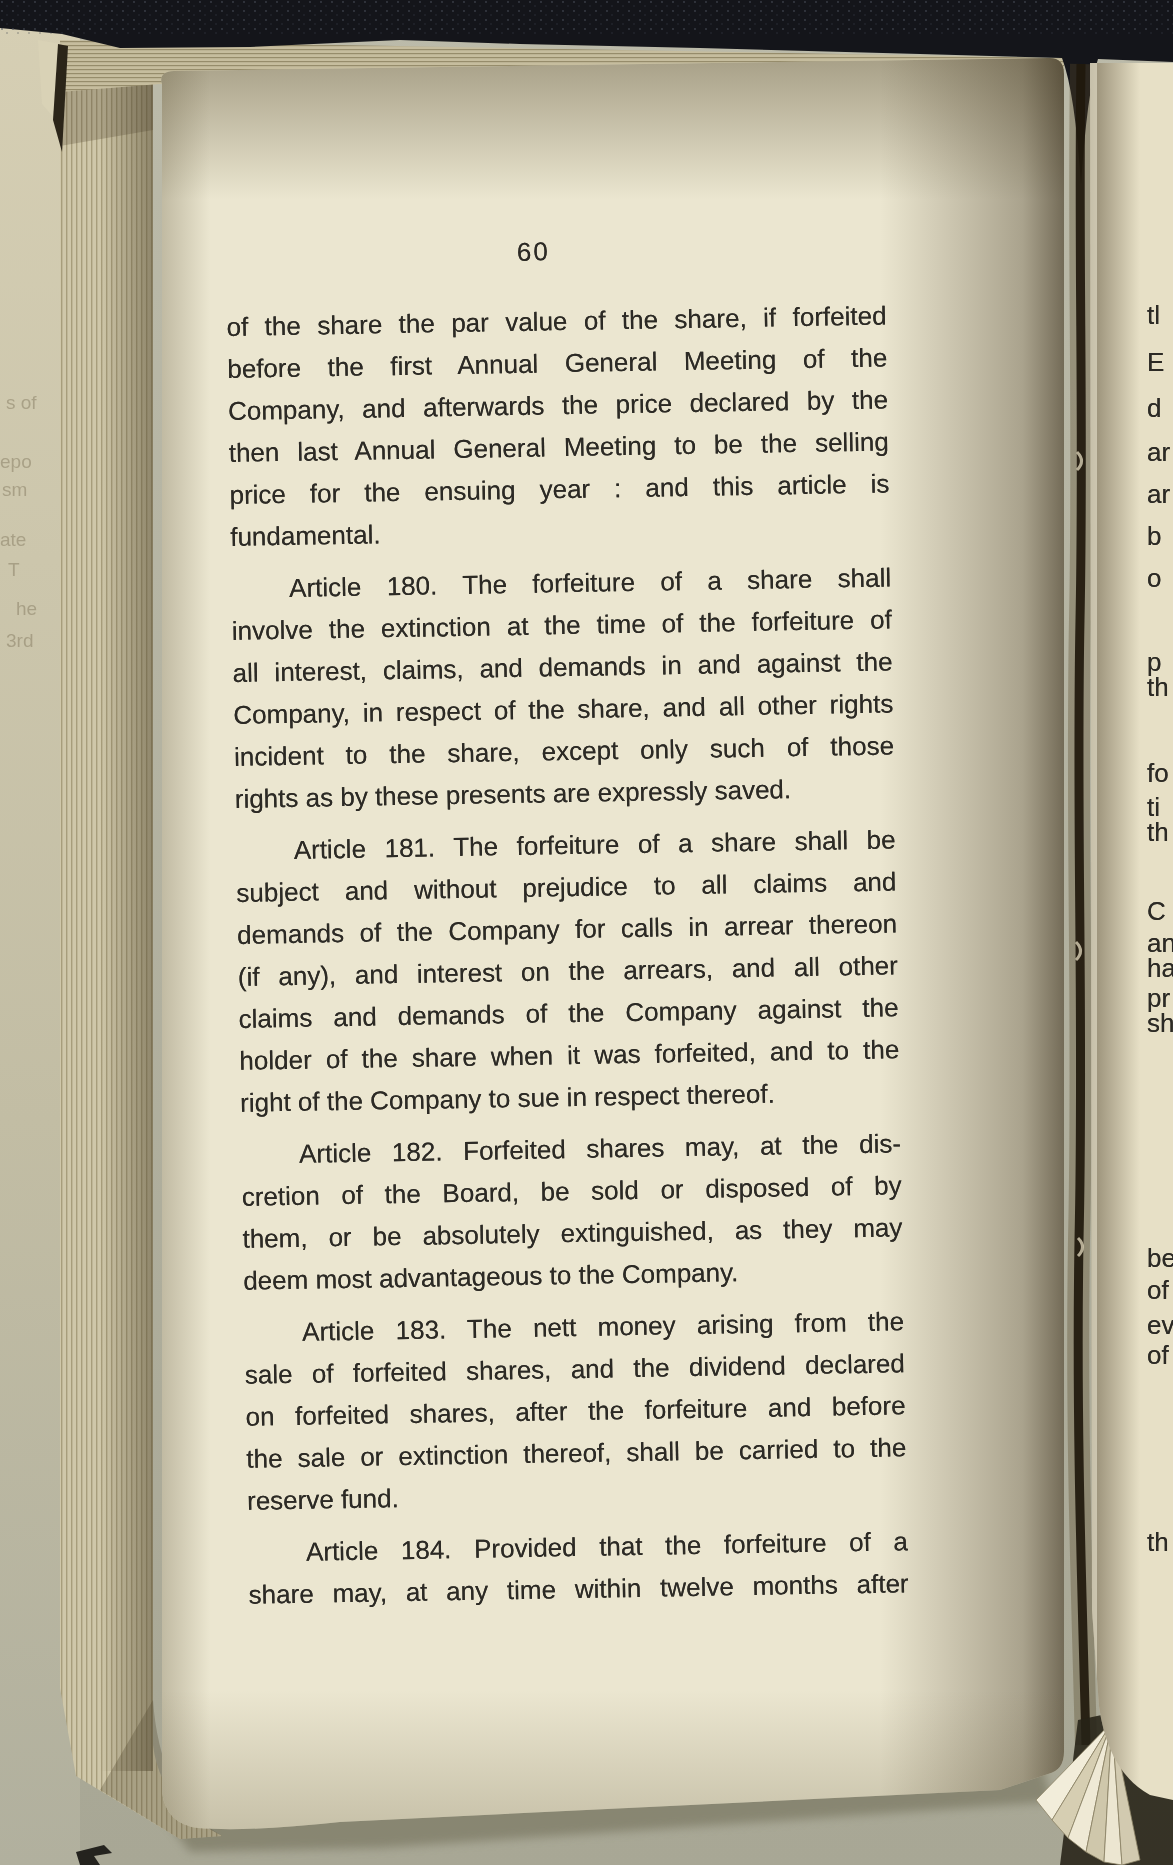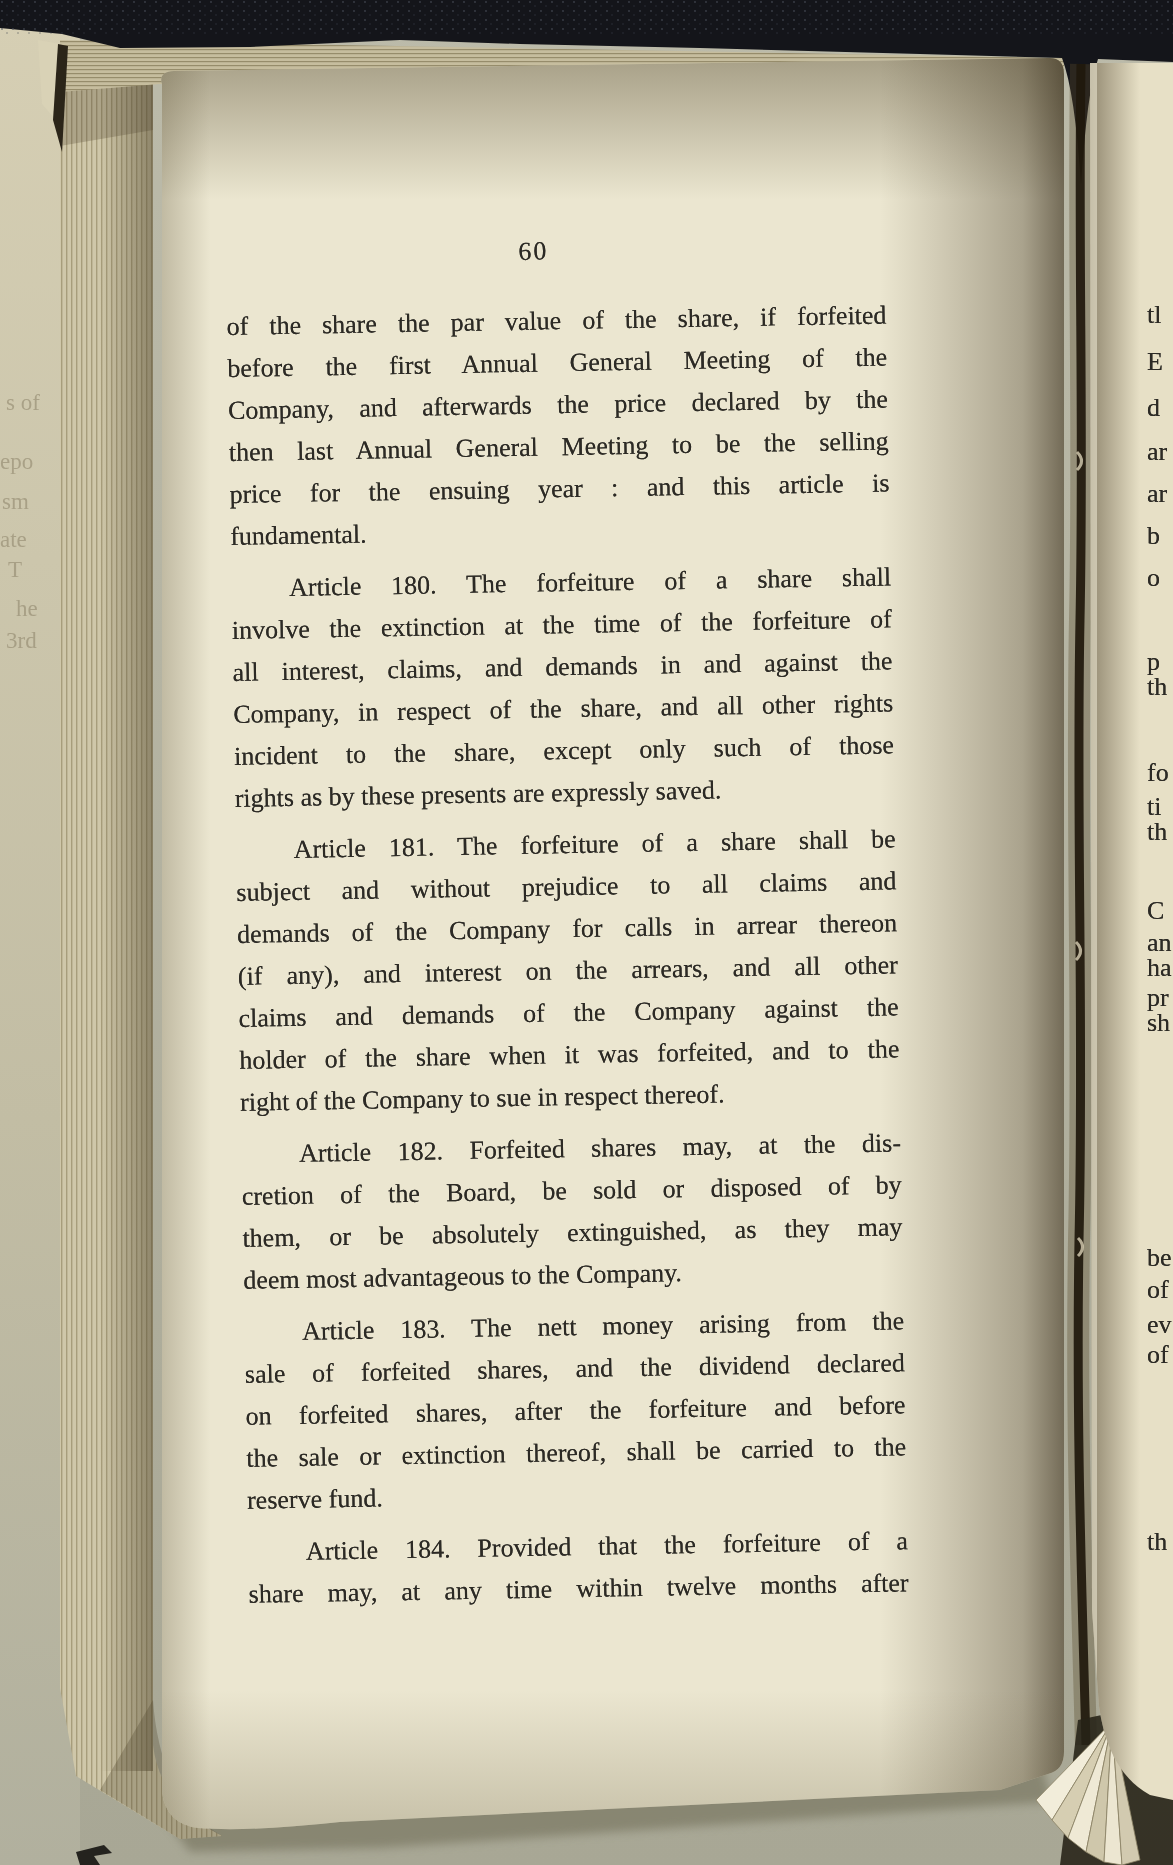--- a/index.html
+++ b/index.html
@@ -1,18 +1,18 @@
 <!DOCTYPE html>
 <html><head>
 <meta charset="utf-8">
 <style>
   html,body{margin:0;padding:0;background:#101114;}
   #stage{
     position:relative;width:1173px;height:1865px;overflow:hidden;
-    font-family:Liberation Serif, serif;
+    font-family:Liberation Sans, sans-serif;
   }
   #scene{position:absolute;left:0;top:0;width:1173px;height:1865px;display:block;}
   
   #text-block{
     position:absolute;left:225px;top:236px;width:660px;
     transform:rotate(-1deg);transform-origin:0 0;
     font-size:26px;line-height:42px;color:#2c2a25;
     text-shadow:0 0 .5px rgba(44,42,37,.85);
   }
   #page-number{
@@ -24,21 +24,21 @@
   .ln{text-align:justify;text-align-last:justify;white-space:normal;}
   .ln.end{text-align-last:left;}
   .ln.ind{text-indent:58px;}
   
   .frg{
     position:absolute;left:1147px;width:60px;font-size:26px;line-height:30px;
     color:#2c2a25;text-shadow:0 0 .5px rgba(44,42,37,.85);white-space:nowrap;
   }
   
   .gfrg{
-    position:absolute;font-size:23px;line-height:26px;color:#857b61;
+    position:absolute;font-size:19px;line-height:26px;color:#857b61;
     opacity:.5;filter:blur(.7px);white-space:nowrap;
   }
 </style>
 </head>
 <body>
 
 <div id="stage">
 
   <svg id="scene" viewBox="0 0 1173 1865" aria-hidden="true">
     <defs>
@@ -229,19 +229,19 @@
   <div class="frg" style="top:983px">pr</div>
   <div class="frg" style="top:1008px">sh</div>
   <div class="frg" style="top:1243px">be</div>
   <div class="frg" style="top:1275px">of</div>
   <div class="frg" style="top:1310px">ev</div>
   <div class="frg" style="top:1340px">of</div>
   <div class="frg" style="top:1527px">th</div>
 
   <div class="gfrg" style="left:6px;top:390px">s of</div>
   <div class="gfrg" style="left:0px;top:449px">epo</div>
-  <div class="gfrg" style="left:2px;top:489px">sm</div>
+  <div class="gfrg" style="left:2px;top:477px">sm</div>
   <div class="gfrg" style="left:0px;top:527px">ate</div>
   <div class="gfrg" style="left:8px;top:557px">T</div>
   <div class="gfrg" style="left:16px;top:596px">he</div>
   <div class="gfrg" style="left:6px;top:628px">3rd</div>
 
 </div>
 
 </body></html>

